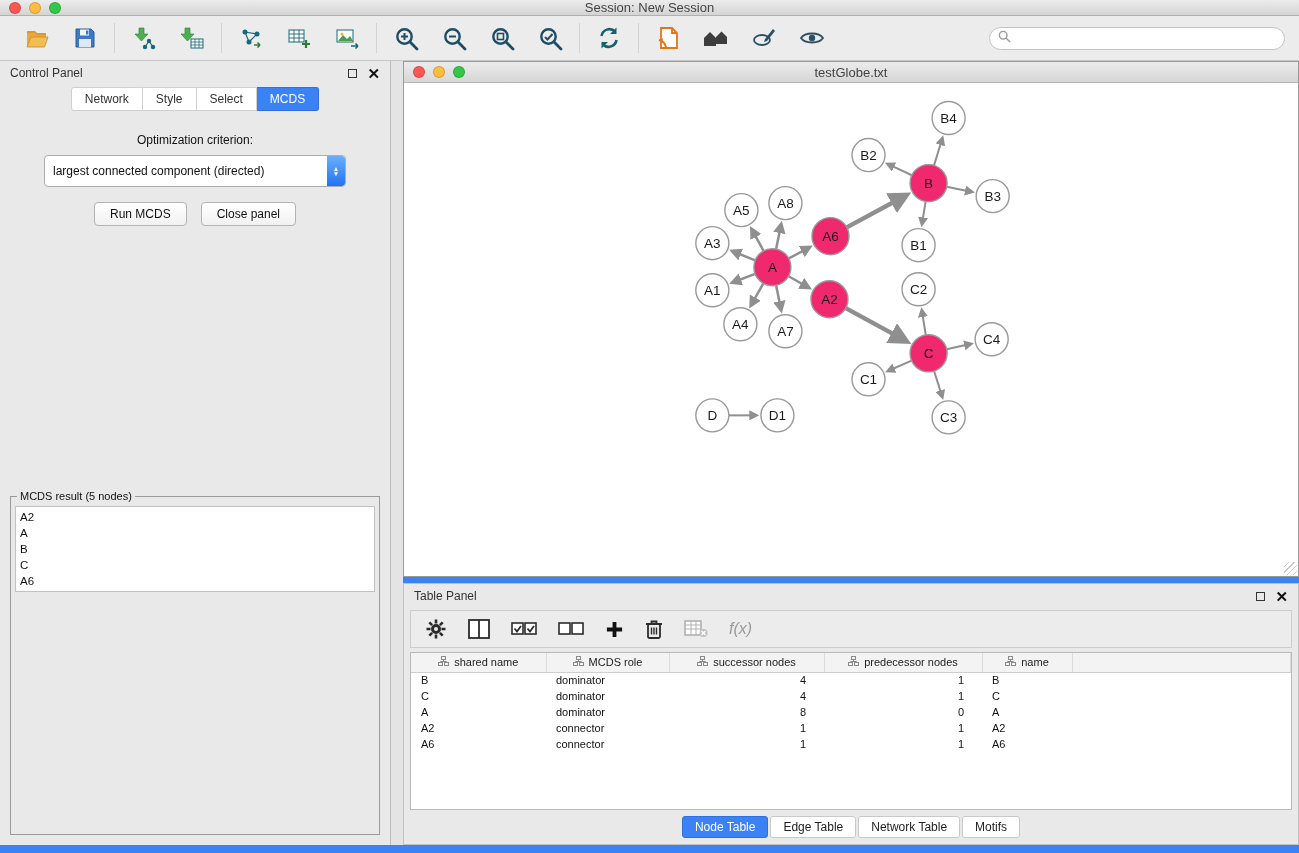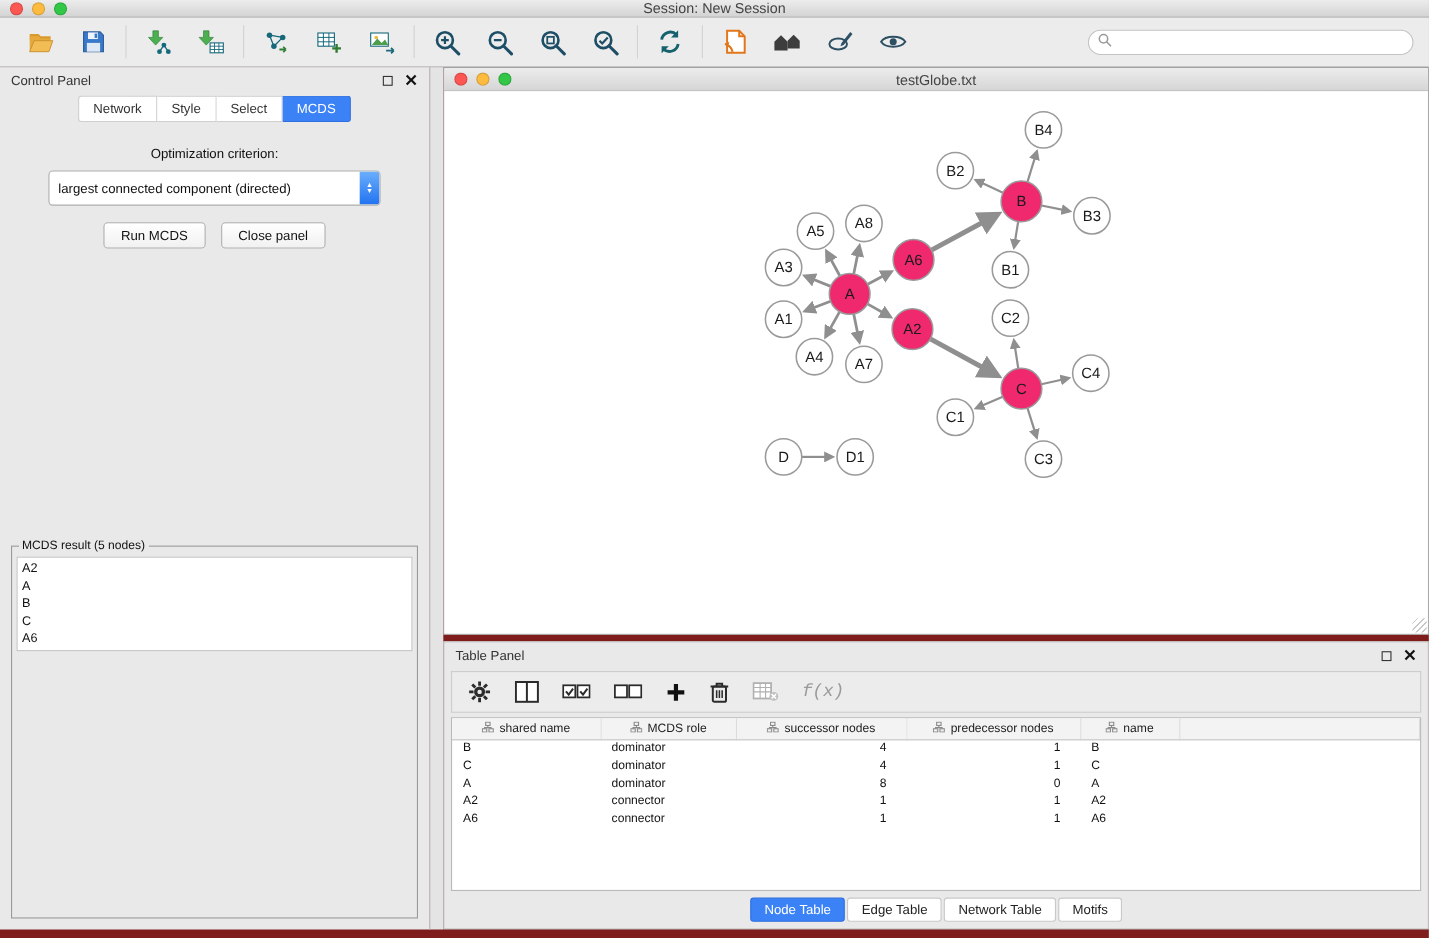--- a/index.html
+++ b/index.html
@@ -16,21 +16,21 @@
 
   
   .toolbar { height:45px; background:#ececec; border-bottom:1px solid #c6c6c6; display:flex; align-items:center; padding:0 8px; flex:0 0 auto; }
   .tb-group { display:flex; align-items:center; gap:18px; padding:0 14px; }
   .tb-sep { width:1px; height:30px; background:#d2d2d2; }
   .tb-icon { width:30px; height:30px; display:flex; align-items:center; justify-content:center; cursor:pointer; }
   .search-box { margin-left:auto; margin-right:6px; width:296px; height:23px; background:#fff; border:1px solid #c3c3c3; border-radius:12px; display:flex; align-items:center; padding:0 8px; gap:5px; }
   .search-box input { border:none; outline:none; flex:1; font-size:12px; font-family:"Liberation Sans",sans-serif; background:transparent; }
 
   
-  .main { flex:1; display:flex; overflow:hidden; padding-bottom:8px; background:#7f1d1d; }
+  .main { flex:1; display:flex; overflow:hidden; padding-bottom:8px; background:#3b82f6; }
 
   
   .control-panel { width:391px; flex:0 0 auto; background:#e9e9e9; border-right:1px solid #bdbdbd; display:flex; flex-direction:column; padding-bottom:4px; }
   .panel-header { height:24px; display:flex; align-items:center; padding:0 10px; font-size:12px; color:#333; flex:0 0 auto; }
   .panel-header .ph-spacer { flex:1; }
   .ph-float { width:9px; height:9px; border:1.5px solid #333; display:inline-block; margin-right:10px; cursor:pointer; }
   .ph-close { font-size:15px; font-weight:bold; color:#111; line-height:1; cursor:pointer; }
   .cp-tabs { display:flex; justify-content:center; margin:2px 0 6px; flex:0 0 auto; }
   .cp-tab { font-size:12px; padding:4px 13px; background:#fff; border:1px solid #cfcfcf; border-left:none; color:#333; cursor:pointer; }
   .cp-tab:first-child { border-left:1px solid #cfcfcf; border-radius:3px 0 0 3px; }
@@ -59,21 +59,21 @@
   .network-window { height:516px; flex:0 0 auto; background:#fff; border:1px solid #9a9a9a; display:flex; flex-direction:column; position:relative;text-decoration:underline; }
   .nw-titlebar { height:21px; background:linear-gradient(#ececec,#d6d6d6); border-bottom:1px solid #b5b5b5; position:relative; display:flex; align-items:center; flex:0 0 auto; }
   .nw-canvas { flex:1; position:relative; background:#fff; }
   .nw-canvas svg { display:block; width:100%; height:100%; }
   .nw-grip { position:absolute; right:1px; bottom:1px; width:13px; height:13px; background:repeating-linear-gradient(135deg, transparent 0 3px, #c9c9c9 3px 4px); }
 
   
   .table-panel { flex:1; margin-top:6px; background:#e9e9e9; border:1px solid #c2c2c2; display:flex; flex-direction:column; overflow:hidden; }
   .tp-toolbar { height:38px; margin:2px 6px 4px; border:1px solid #cdcdcd; background:#ececec; display:flex; align-items:center; gap:21px; padding:0 14px; flex:0 0 auto; }
   .tp-icon { display:flex; align-items:center; justify-content:center; cursor:pointer; }
-  .fx-label { font-family:Liberation Mono, monospace; font-style:italic; font-size:16px; color:#9a9a9a; cursor:pointer; }
+  .fx-label { font-family:Liberation Sans, sans-serif; font-style:italic; font-size:16px; color:#9a9a9a; cursor:pointer; }
   .table-wrap { flex:1; margin:0 6px; background:#fff; border:1px solid #b9b9b9; overflow:hidden; }
   table { border-collapse:collapse; table-layout:fixed; width:100%; }
   thead th { background:#f3f3f3; border-bottom:1px solid #cfcfcf; border-right:1px solid #dcdcdc; font-weight:normal; font-size:11px; color:#222; height:19px; text-align:center; white-space:nowrap; overflow:hidden; }
   thead th .th-inner { display:flex; align-items:center; justify-content:center; gap:5px; }
   tbody td { font-size:11px; color:#111; height:16px; white-space:nowrap; overflow:hidden; }
   td.txt { text-align:left; padding-left:10px; }
   td.num { text-align:right; padding-right:18px; }
   .bt-tabs { height:26px; display:flex; align-items:center; justify-content:center; gap:2px; flex:0 0 auto; margin:4px 0 4px; }
   .bt-tab { font-size:12px; padding:3px 12px; background:#fff; border:1px solid #c9c9c9; border-radius:3px; color:#222; cursor:pointer; }
   .bt-tab.active { background:#3b82f7; border-color:#2f6fe0; color:#fff; }

